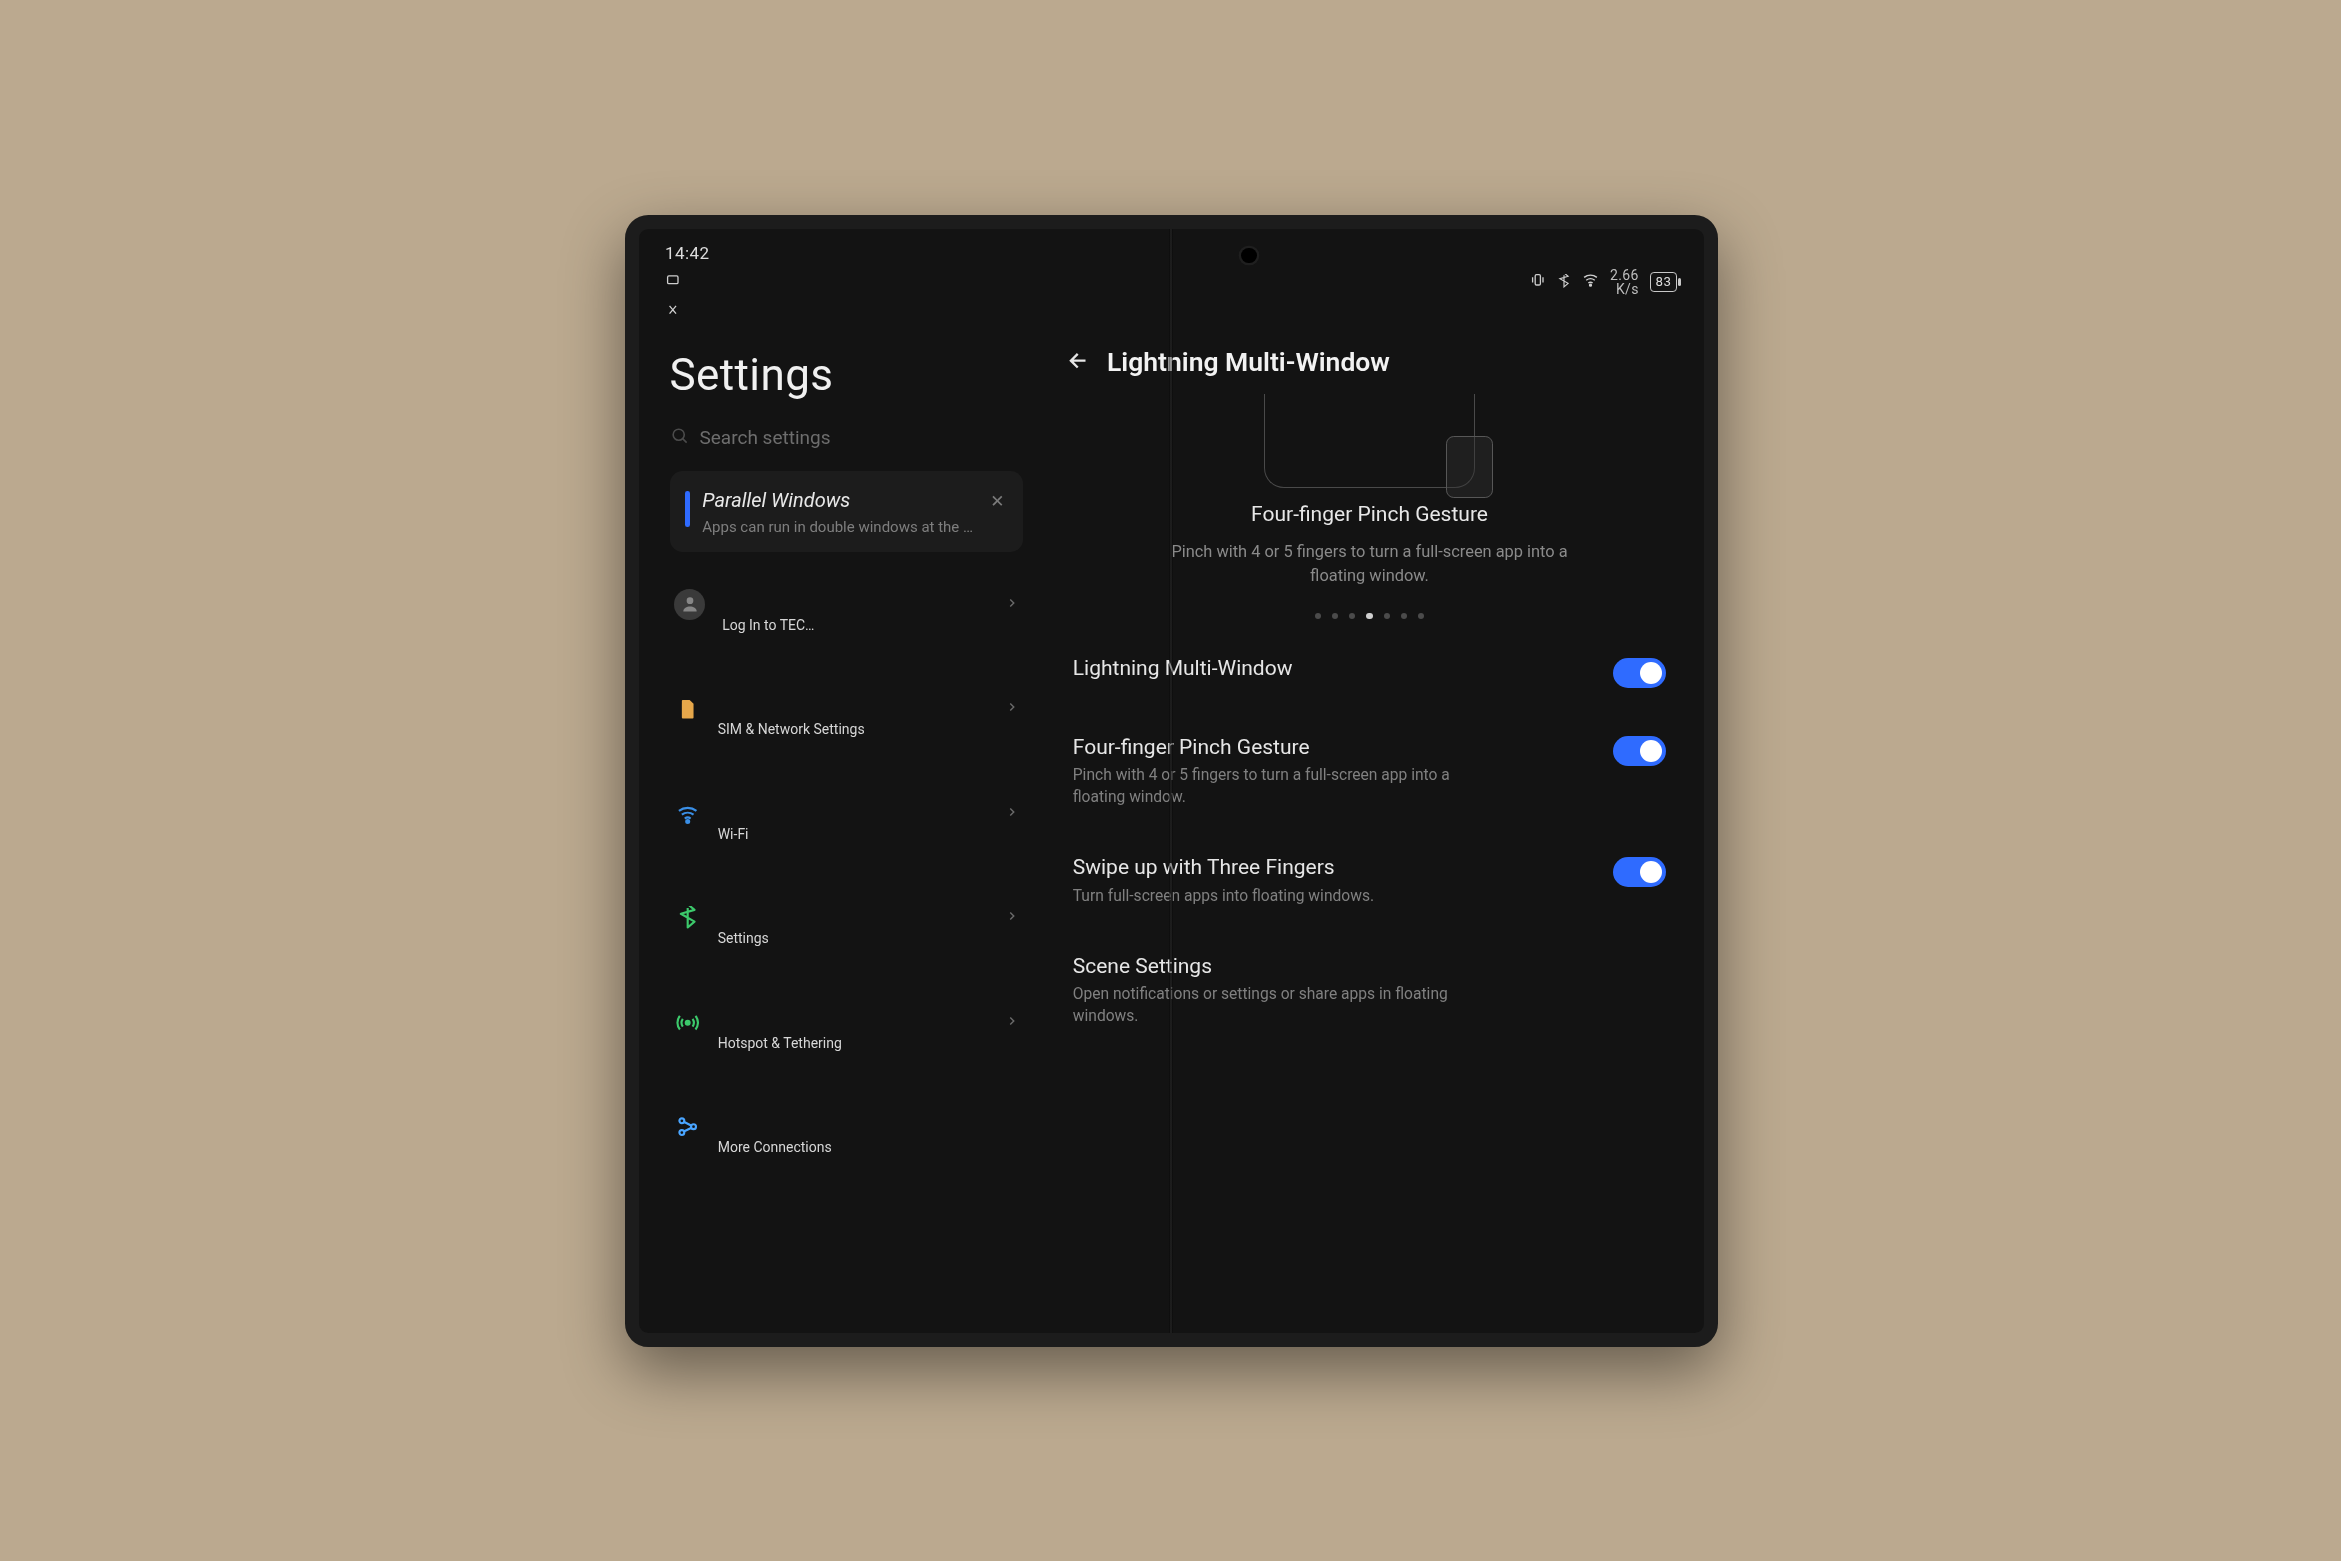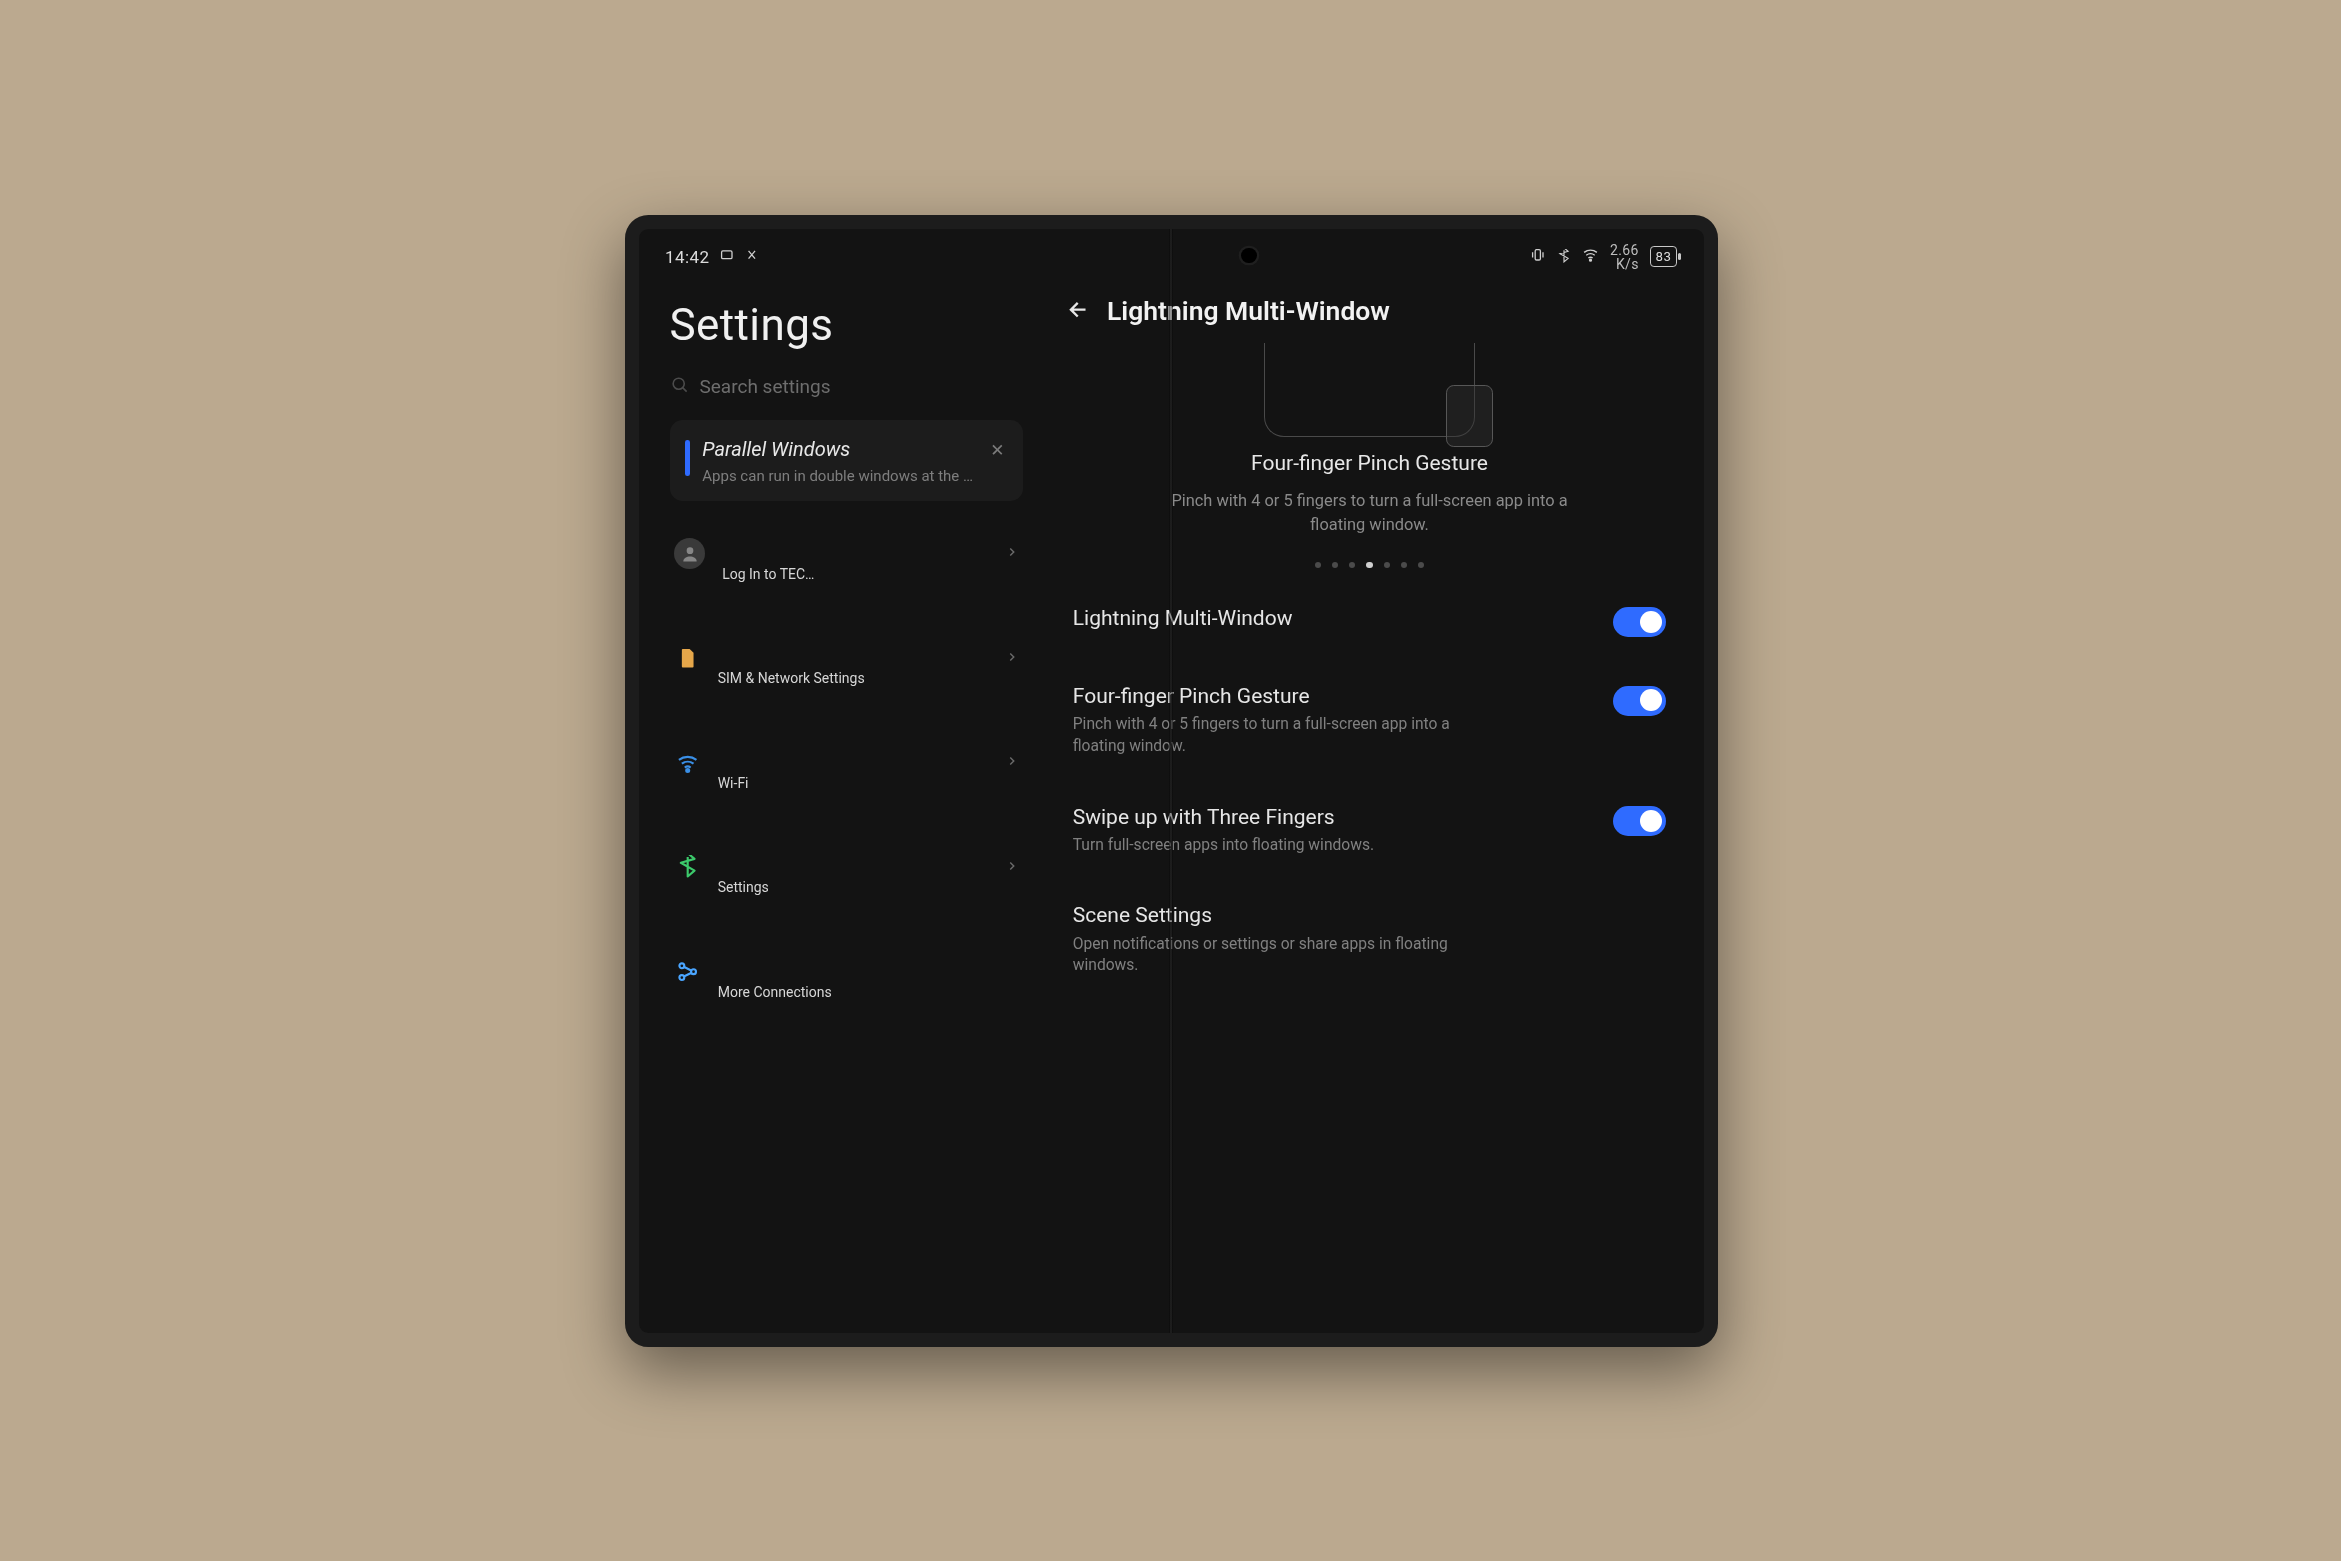--- a/index.html
+++ b/index.html
@@ -51,21 +51,21 @@
   
   .statusbar {
     display: flex;
     justify-content: space-between;
     align-items: center;
     padding: 14px 26.5px 4.7px;
     font-size: 17px;
     color: #dcdcdc;
     letter-spacing: 0.4px;
   }
-  .status-left { display: flex; align-items: flex-start; gap: 9.4px; }
+  .status-left { display: flex; align-items: flex-start; gap: 9.4px; flex-direction: column; }
   .status-right { display: flex; align-items: center; gap: 11px; }
   .status-right .mini { font-size: 14px; line-height: 1; text-align: right; color:#bdbdbd;}
   .battery {
     display: inline-flex; align-items: center; gap: 3.1px;
     border: 1.6px solid #c8c8c8; border-radius: 3.9px;
     padding: 1.6px 4.7px; font-size: 13.3px; position: relative;
   }
   .battery::after{
     content:""; position:absolute; right:-4.7px; top:50%; transform:translateY(-50%);
     width:3.1px; height:7.8px; background:#c8c8c8; border-radius:1.6px;
@@ -305,20 +305,34 @@
             </svg>
         </span>
         <div class="lbl">Settings</div>
         <span class="chev">
           <svg viewBox="0 0 24 24" fill="none" stroke="#6a6a6a" stroke-width="2.5">
               <path d="M9 6l6 6-6 6"></path>
             </svg>
         </span>
       </div>
 
+      <div class="row">
+        <span class="icn">
+          <svg viewBox="0 0 24 24" fill="none" stroke="#3cc96b" stroke-width="2.2">
+              <circle cx="12" cy="12" r="2" fill="#3cc96b"></circle>
+              <path d="M7 8a7 7 0 0 0 0 8M17 8a7 7 0 0 1 0 8M4 5a11 11 0 0 0 0 14M20 5a11 11 0 0 1 0 14"></path>
+            </svg>
+        </span>
+        <div class="lbl">Hotspot &amp; Tethering</div>
+        <span class="chev">
+          <svg viewBox="0 0 24 24" fill="none" stroke="#6a6a6a" stroke-width="2.5">
+              <path d="M9 6l6 6-6 6"></path>
+            </svg>
+        </span>
+      </div>
 
       <div class="row">
         <span class="icn">
           <svg viewBox="0 0 24 24" fill="none" stroke="#4aa5ff" stroke-width="2.2">
               <circle cx="6" cy="6" r="2.5"></circle>
               <circle cx="18" cy="12" r="2.5"></circle>
               <circle cx="6" cy="18" r="2.5"></circle>
               <path d="M8 7l8 4M8 17l8-4"></path>
             </svg>
         </span>

